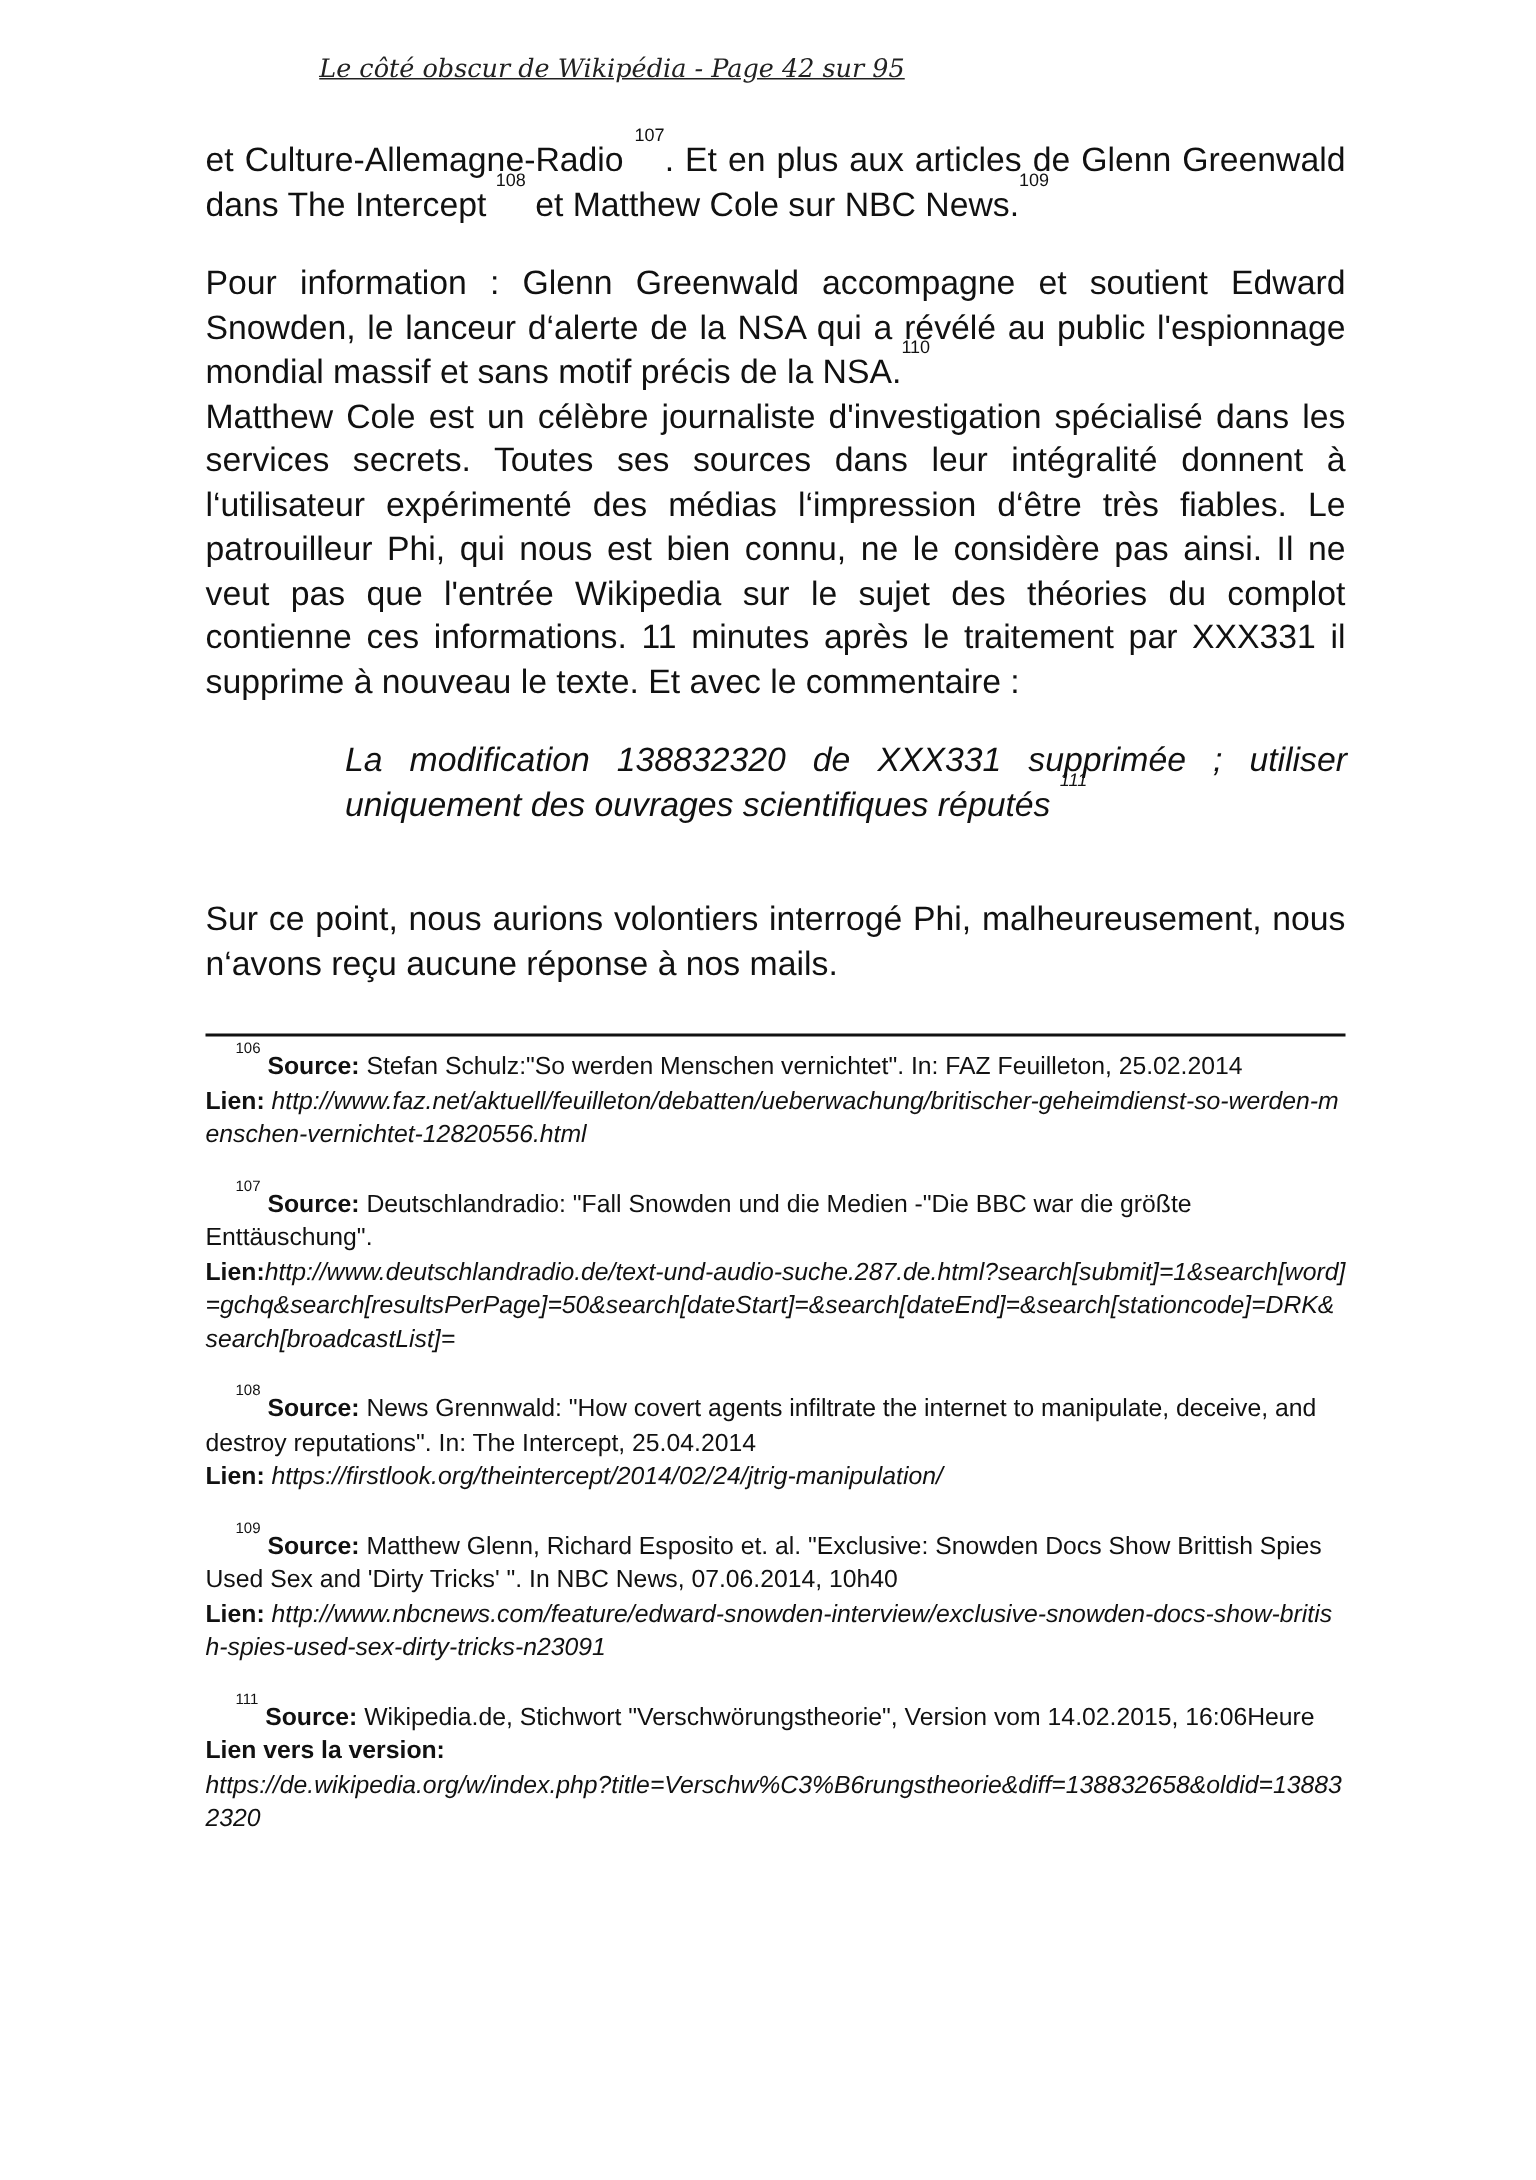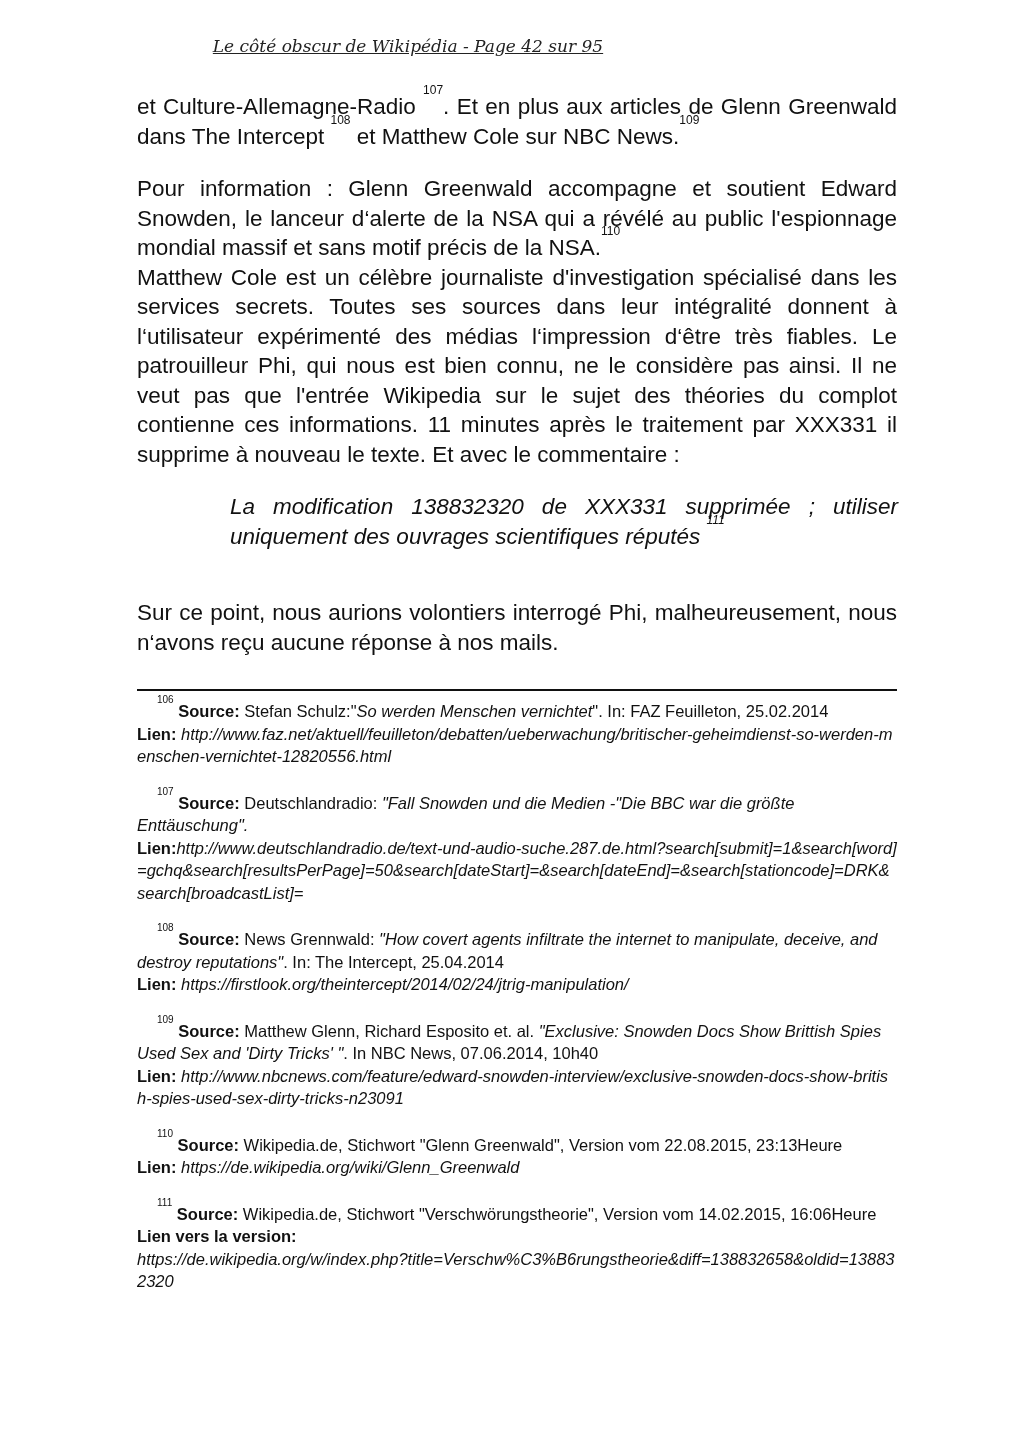--- a/index.html
+++ b/index.html
@@ -14,21 +14,21 @@
   .p2 { top: 174px; }
   .quote { position: absolute; left: 230px; top: 492px; width: 668px; font-family: "Liberation Sans", sans-serif;
     font-style: italic; font-size: 22.5px; line-height: 29.5px; text-align: justify; }
   .p3 { top: 598px; }
   .rule { position: absolute; left: 137px; top: 689px; width: 760px; height: 2px; background: #111; }
   .notes { position: absolute; left: 137px; top: 700px; width: 760px; font-family: "Liberation Sans", sans-serif;
     font-size: 16.5px; line-height: 22.5px; }
   .note { margin: 0 0 24px 0; }
   .note sup { font-size: 10px; top: -5px; margin-left: 20px; }
   .b { font-weight: bold; }
-  .i { font-style: italic; }
+  .i { }
   .url { font-style: italic; word-break: break-all; }
 </style>
 </head>
 <body>
 
 <div class="header">Le côté obscur de Wikipédia - Page 42 sur 95</div>
 
 <div class="main p1">
   <p>
     <span>et Culture-Allemagne-Radio </span><sup>107</sup><span>. Et en plus aux articles de Glenn Greenwald dans The Intercept </span><sup>108</sup><span> et Matthew Cole sur NBC News.</span><sup>109</sup>
@@ -67,23 +67,18 @@
     <sup>108</sup>
     <span class="b">Source:</span><span> News Grennwald: </span><span class="i">"How covert agents infiltrate the internet to manipulate, deceive, and destroy reputations"</span><span>. In: The Intercept, 25.04.2014</span><br>
     <span class="b">Lien:</span><span class="url"> https://firstlook.org/theintercept/2014/02/24/jtrig-manipulation/</span>
   </div>
   <div class="note">
     <sup>109</sup>
     <span class="b">Source:</span><span> Matthew Glenn, Richard Esposito et. al. </span><span class="i">"Exclusive: Snowden Docs Show Brittish Spies Used Sex and 'Dirty Tricks' "</span><span>. In NBC News, 07.06.2014, 10h40</span><br>
     <span class="b">Lien:</span><span class="url">  http://www.nbcnews.com/feature/edward-snowden-interview/exclusive-snowden-docs-show-british-spies-used-sex-dirty-tricks-n23091</span>
   </div>
   <div class="note">
-    <sup>110</sup>
-    <span class="b">Source:</span><span> Wikipedia.de, Stichwort  "Glenn Greenwald", Version vom 22.08.2015, 23:13Heure</span><br>
-    <span class="b">Lien:</span><span class="url"> https://de.wikipedia.org/wiki/Glenn_Greenwald</span>
-  </div>
-  <div class="note">
     <sup>111</sup>
     <span class="b">Source:</span><span> Wikipedia.de, Stichwort  "Verschwörungstheorie", Version vom 14.02.2015, 16:06Heure</span><br>
     <span class="b">Lien vers la version:</span><br>
     <span class="url">https://de.wikipedia.org/w/index.php?title=Verschw%C3%B6rungstheorie&amp;diff=138832658&amp;oldid=138832320</span>
   </div>
 </div>
 
 </body></html>

